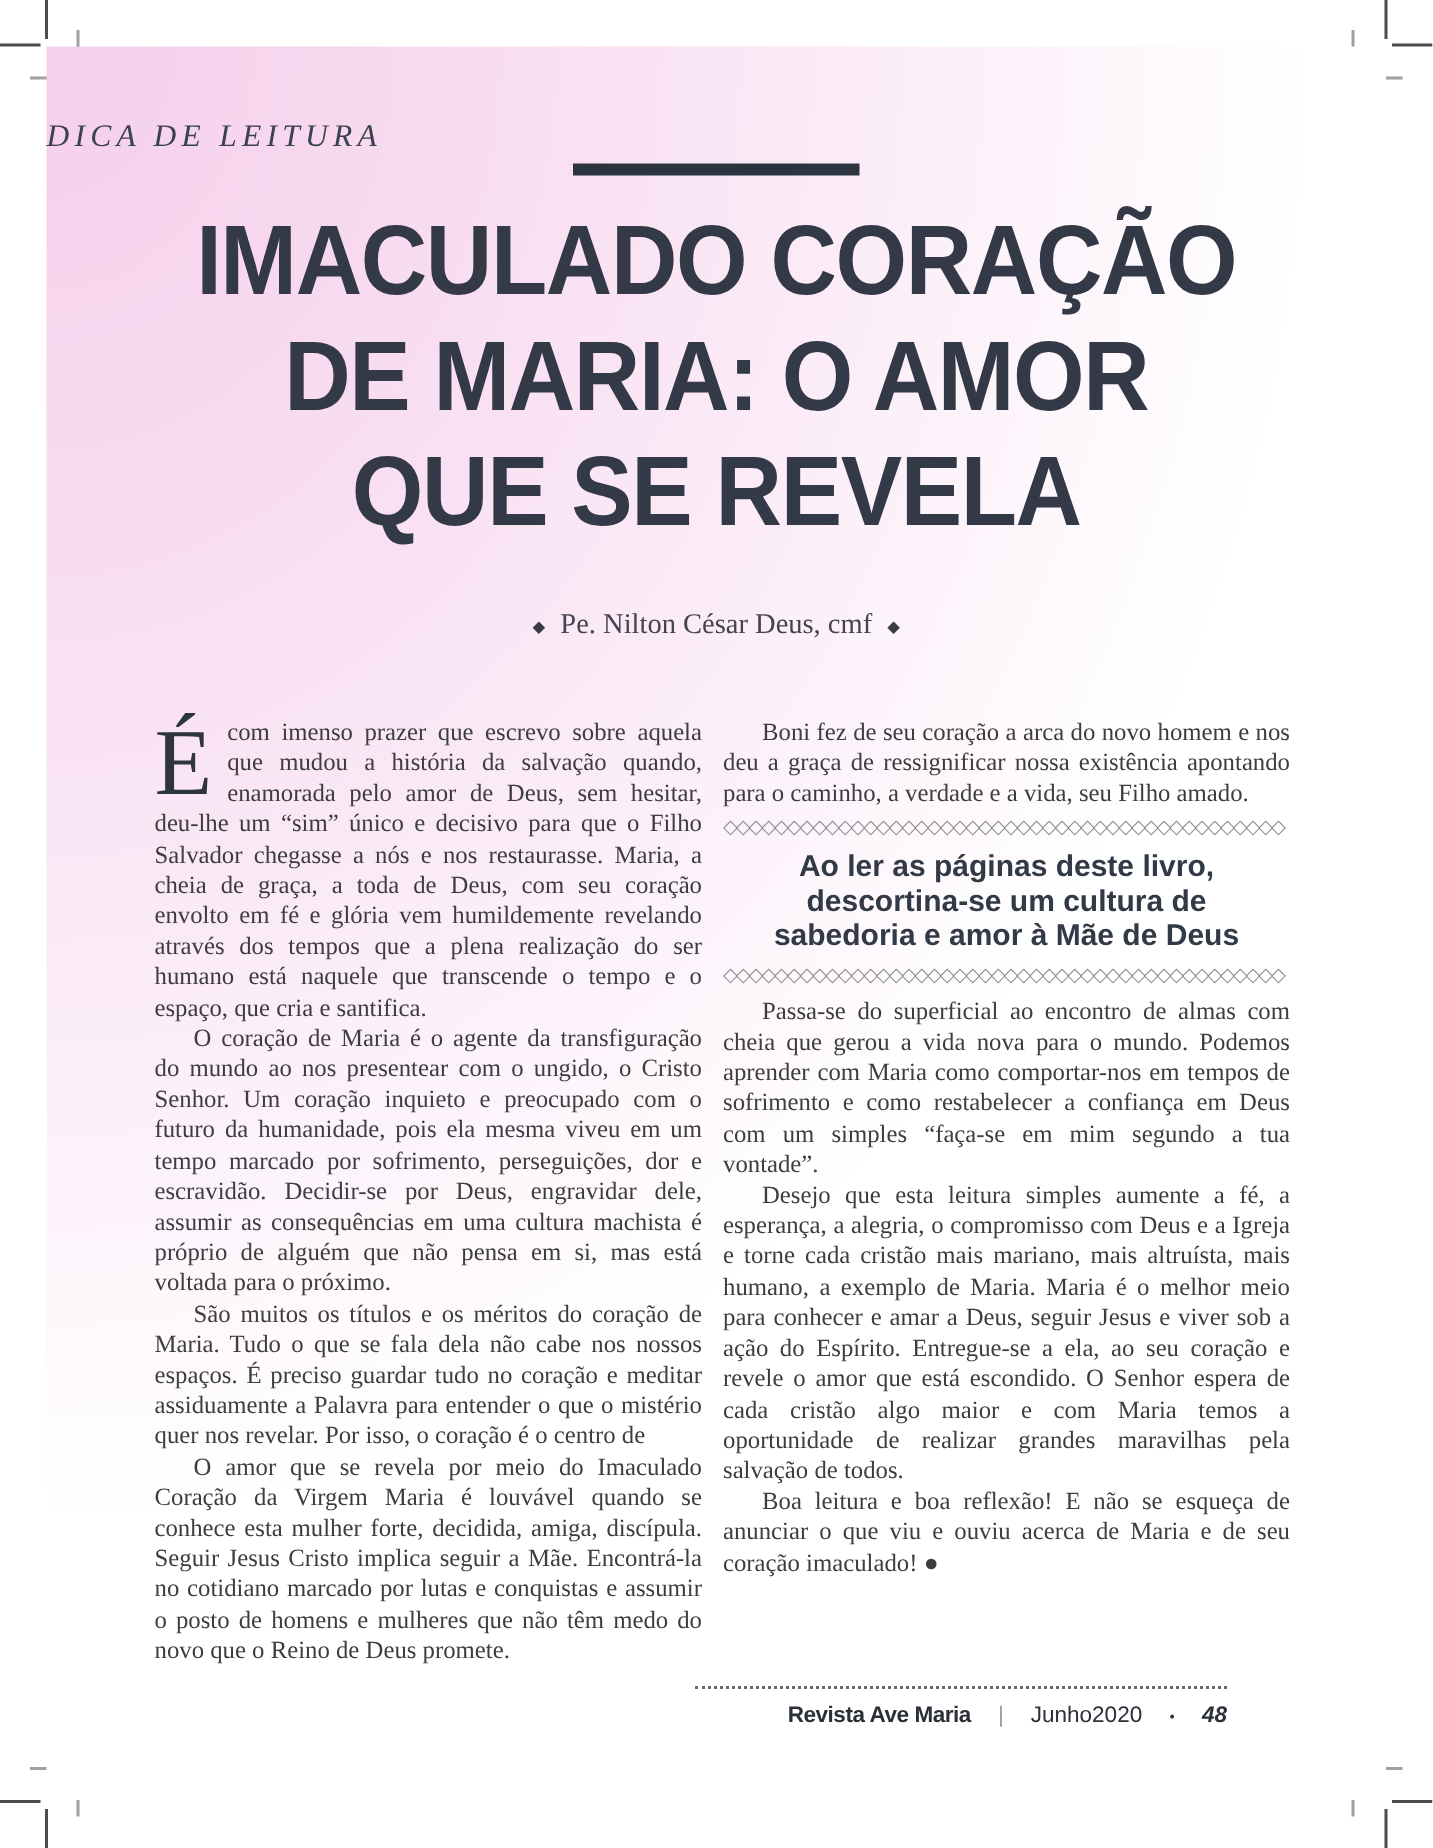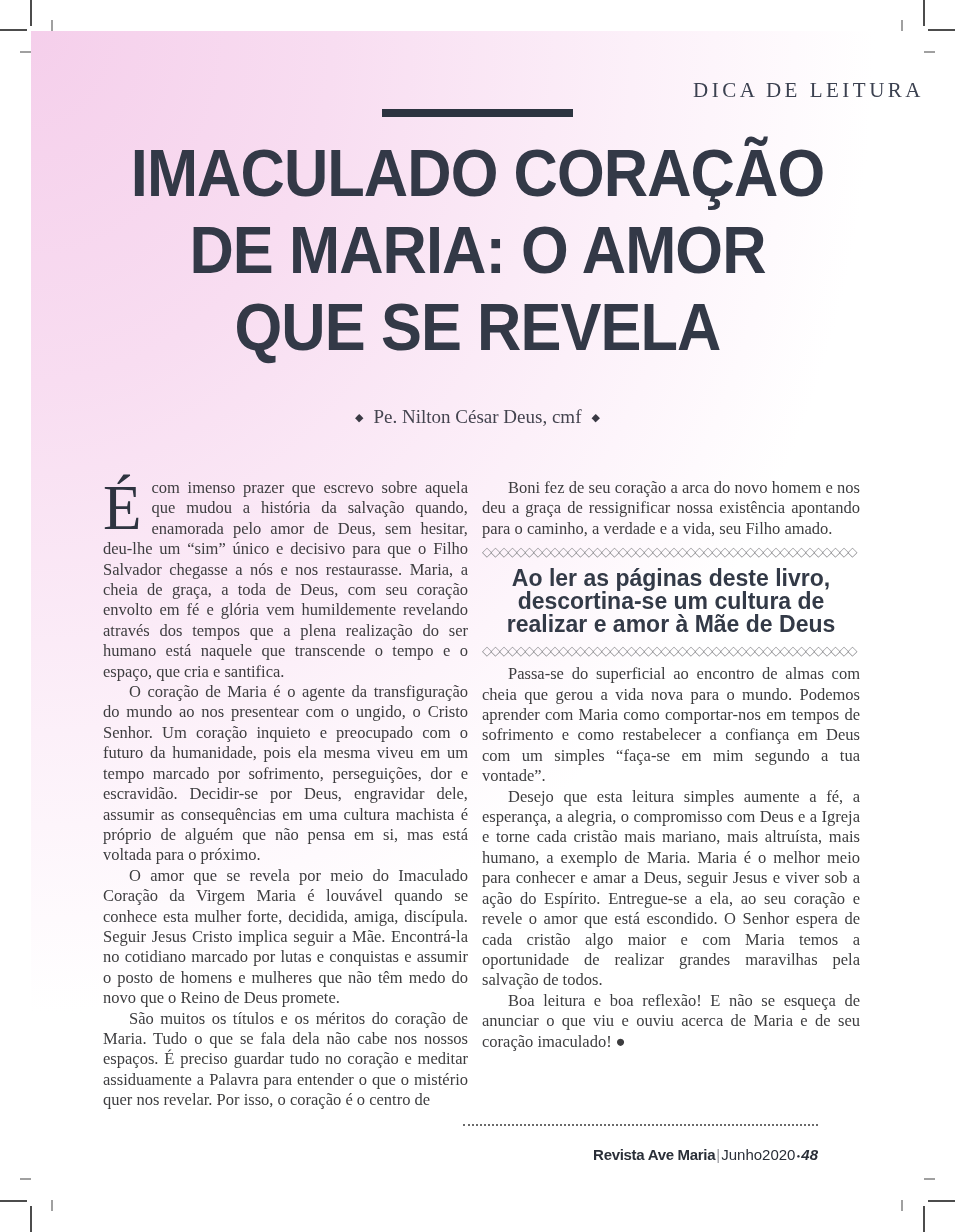--- a/index.html
+++ b/index.html
@@ -12,21 +12,21 @@
     background:
       radial-gradient(ellipse 135% 120% at 0% 0%,
         #f5cfeb 0%, #f8ddf1 25%, #fcf0f9 50%, #ffffff 70%);
   }
 
   
   .mark { position:absolute; background:#4c4c4c; }
   .mark.gray { background:#a0a0a0; }
 
   
-  .kicker-wrap { position:absolute; top:47px; left:0; width:100%; text-align:right; }
+  .kicker-wrap { position:absolute; top:47px; left:0; width:100%; text-align:left;font-style:italic; }
   .kicker {
     display:inline-block; font-family:"Liberation Serif", serif;
     font-size:21px; letter-spacing:3.5px; color:#3b4150; font-variant:small-caps;
   }
   .kicker-bar { margin:6px auto 0 auto; width:191px; height:8px; background:#2c3440; }
 
   
   .headline {
     position:absolute; top:104px; left:0; width:100%;
     text-align:center; color:#333947;
@@ -63,31 +63,31 @@
   
   .ornament {
     width:100%; overflow:hidden; white-space:nowrap;
     font-family:"DejaVu Sans", sans-serif;
     font-size:13px; letter-spacing:-1.5px; color:#8d8d90;
     line-height:14px; margin:6px 0;
   }
   .pullquote {
     margin:8px 0; text-align:center;
     font-family:"Liberation Sans", sans-serif; font-weight:700;
-    font-size:23px; line-height:23px; color:#333a47; text-indent:0;
+    font-size:20px; line-height:23px; color:#333a47; text-indent:0;
   }
 
   
   .footer {
     position:absolute; top:1093px; right:106px; width:355px;
     text-align:right;
   }
   .footer-rule { border-top:2px dotted #6a6a6a; height:0; width:100%; }
   .footer-line {
-    margin-top:20px; display:flex; justify-content:flex-end; align-items:baseline; gap:1px;
+    margin-top:9px; display:flex; justify-content:flex-end; align-items:baseline; gap:18px;
     font-size:15px; color:#2a2f38;
   }
   .footer-mag  { font-family:"Liberation Sans", sans-serif; font-weight:700; letter-spacing:-0.3px; }
   .footer-sep  { color:#9a9aa0; font-weight:300; font-family:"Liberation Sans", sans-serif; }
   .footer-issue{ font-family:Liberation Sans, sans-serif; }
   .footer-dot  { font-size:11px; }
   .footer-page { font-family:"Liberation Sans", sans-serif; font-weight:800; font-style:italic; }
 </style>
 </head>
 <body>
@@ -133,32 +133,32 @@
     <span class="diamond">◆</span>
   </div>
 
   <div class="columns">
 
     <div class="col-left">
       <p>
         <span class="dropcap">É</span><span>com imenso prazer que escrevo sobre aquela que mudou a história da salvação quando, enamorada pelo amor de Deus, sem hesitar, deu-lhe um “sim” único e decisivo para que o Filho Salvador chegasse a nós e nos restaurasse. Maria, a cheia de graça, a toda de Deus, com seu coração envolto em fé e glória vem humildemente revelando através dos tempos que a plena realização do ser humano está naquele que transcende o tempo e o espaço, que cria e santifica.</span>
       </p>
       <p class="indent">O coração de Maria é o agente da transfiguração do mundo ao nos presentear com o ungido, o Cristo Senhor. Um coração inquieto e preocupado com o futuro da humanidade, pois ela mesma viveu em um tempo marcado por sofrimento, perseguições, dor e escravidão. Decidir-se por Deus, engravidar dele, assumir as consequências em uma cultura machista é próprio de alguém que não pensa em si, mas está voltada para o próximo.</p>
+      <p class="indent">São muitos os títulos e os méritos do coração de Maria. Tudo o que se fala dela não cabe nos nossos espaços. É preciso guardar tudo no coração e meditar assiduamente a Palavra para entender o que o mistério quer nos revelar. Por isso, o coração é o centro de</p>
       <p class="indent">O amor que se revela por meio do Imaculado Coração da Virgem Maria é louvável quando se conhece esta mulher forte, decidida, amiga, discípula. Seguir Jesus Cristo implica seguir a Mãe. Encontrá-la no cotidiano marcado por lutas e conquistas e assumir o posto de homens e mulheres que não têm medo do novo que o Reino de Deus promete.</p>
-      <p class="indent">São muitos os títulos e os méritos do coração de Maria. Tudo o que se fala dela não cabe nos nossos espaços. É preciso guardar tudo no coração e meditar assiduamente a Palavra para entender o que o mistério quer nos revelar. Por isso, o coração é o centro de</p>
     </div>
 
     <div class="col-right">
       <p class="indent">Boni fez de seu coração a arca do novo homem e nos deu a graça de ressignificar nossa existência apontando para o caminho, a verdade e a vida, seu Filho amado.</p>
 
       <div class="ornament">◇◇◇◇◇◇◇◇◇◇◇◇◇◇◇◇◇◇◇◇◇◇◇◇◇◇◇◇◇◇◇◇◇◇◇◇◇◇◇◇◇◇◇◇</div>
       <div class="pullquote">
         <div>Ao ler as páginas deste livro,</div>
         <div>descortina-se um cultura de</div>
-        <div>realizar e amor à Mãe de Deus</div>
+        <div>sabedoria e amor à Mãe de Deus</div>
       </div>
       <div class="ornament">◇◇◇◇◇◇◇◇◇◇◇◇◇◇◇◇◇◇◇◇◇◇◇◇◇◇◇◇◇◇◇◇◇◇◇◇◇◇◇◇◇◇◇◇</div>
 
       <p class="indent">Passa-se do superficial ao encontro de almas com cheia que gerou a vida nova para o mundo. Podemos aprender com Maria como comportar-nos em tempos de sofrimento e como restabelecer a confiança em Deus com um simples “faça-se em mim segundo a tua vontade”.</p>
       <p class="indent">Desejo que esta leitura simples aumente a fé, a esperança, a alegria, o compromisso com Deus e a Igreja e torne cada cristão mais mariano, mais altruísta, mais humano, a exemplo de Maria. Maria é o melhor meio para conhecer e amar a Deus, seguir Jesus e viver sob a ação do Espírito. Entregue-se a ela, ao seu coração e revele o amor que está escondido. O Senhor espera de cada cristão algo maior e com Maria temos a oportunidade de realizar grandes maravilhas pela salvação de todos.</p>
       <p class="indent">Boa leitura e boa reflexão! E não se esqueça de anunciar o que viu e ouviu acerca de Maria e de seu coração imaculado! ●</p>
     </div>
   </div>
 
   <div class="footer">

